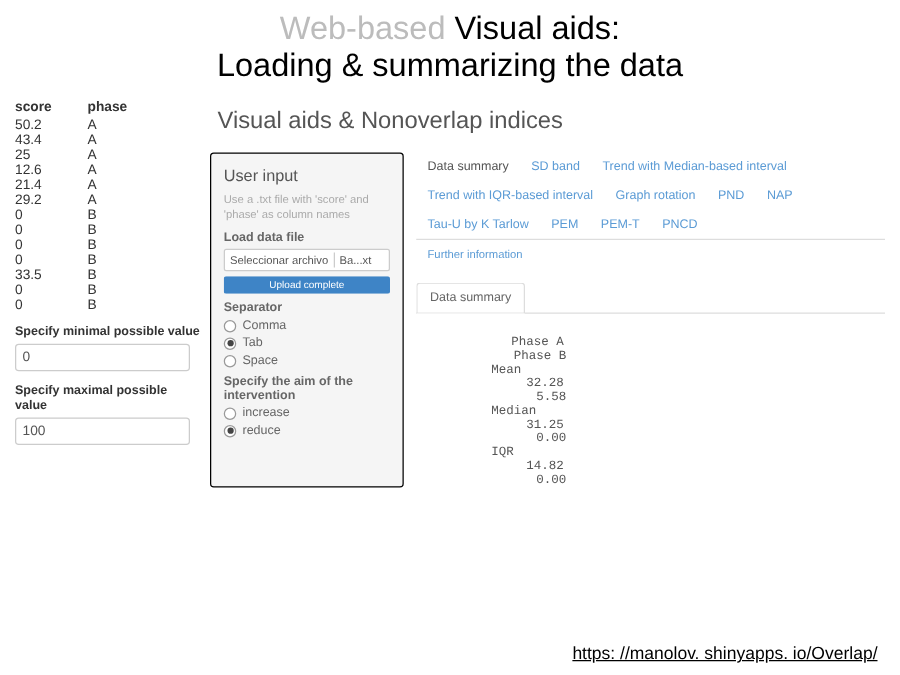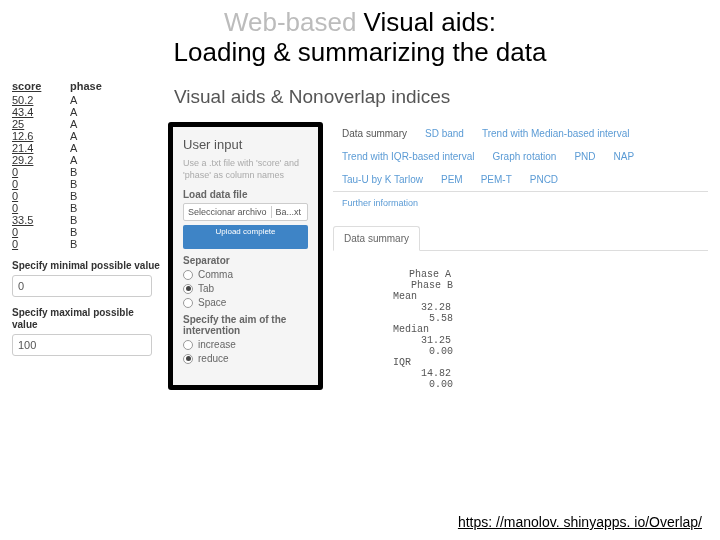--- a/index.html
+++ b/index.html
@@ -16,47 +16,47 @@
   }
   .slide-title .faded { color: #bcbcbc; }
   .content { position: absolute; left: 0; top: 80px; width: 720px; }
 
   
   .datatable {
     position: absolute; left: 12px; top: 0; width: 150px;
     font-family: Verdana, Geneva, sans-serif; font-size: 11px; color: #333;
   }
   .datatable .row { display: flex; }
-  .datatable .c1 { width: 58px; text-decoration: underline; }
+  .datatable .c1 { width: 58px; }
   .datatable .c2 { width: 70px; }
   .datatable .hdr { font-weight: 700; color: #333; font-size: 11px; padding-bottom: 2px; }
 
   .spec-label { font-weight: 700; font-size: 10px; margin-top: 10px; line-height: 1.25; }
   .numinput {
     width: 140px; height: 22px; border: 1px solid #ccc; border-radius: 3px;
     font-size: 11px; padding: 2px 5px; margin-top: 2px; color: #555;
   }
 
   
   .app { position: absolute; left: 168px; top: 0; width: 540px; font-size: 10px; color: #777; }
   .app-title { font-size: 19px; color: #555; font-weight: 400; margin: 6px 0 14px 6px; }
   .app-body { display: flex; gap: 10px; }
 
   .sidebar {
-    width: 155px; background: #f5f5f5; border: 5px solid #000000; border-radius: 3px;
+    width: 155px; background: #f5f5f5; border: 1px solid #000000; border-radius: 3px;
     padding: 10px; font-size: 10px; color: #666;
   }
   .sidebar h4 { color: #555; font-size: 13px; font-weight: 400; margin-bottom: 6px; }
   .sidebar .hint { font-size: 9px; color: #aaa; line-height: 1.3; margin-bottom: 8px; }
   .sidebar .sec-label { font-weight: 700; color: #666; font-size: 10px; margin: 6px 0 3px; }
 
   .filechooser { display: flex; align-items: center; border: 1px solid #ccc; border-radius: 2px; background:#fff; height: 18px; overflow:hidden; font-size:9px; }
   .filebtn { background:#fff; border-right:1px solid #ccc; padding:1px 4px; color:#555; }
   .filename { padding: 1px 4px; color:#555; white-space:nowrap; overflow:hidden; flex:1; }
-  .progress { height: 24px; background: #e9e9e9; border-radius: 2px; margin-top: 4px; overflow:hidden; }
+  .progress { height: 14px; background: #e9e9e9; border-radius: 2px; margin-top: 4px; overflow:hidden; }
   .bar { height:100%; width:100%; background:#3e84c6; color:#fff; font-size:8px; text-align:center; line-height:14px; }
 
   .radio { display:flex; align-items:center; gap:5px; margin:3px 0; font-size:10px; color:#666; }
   .rdot { width:10px; height:10px; border:1px solid #999; border-radius:50%; display:inline-flex; align-items:center; justify-content:center; background:#fff; }
   .rdot.sel::after { content:""; width:5px; height:5px; background:#444; border-radius:50%; }
 
   .main { flex: 1; }
   .tabs { display:flex; flex-wrap:wrap; border-bottom: 1px solid #ddd; font-size:10px; }
   .tabs .tab { padding: 6px 9px; color: #5b9bd5; cursor: pointer; }
   .tabs .tab.first { color:#555; }

